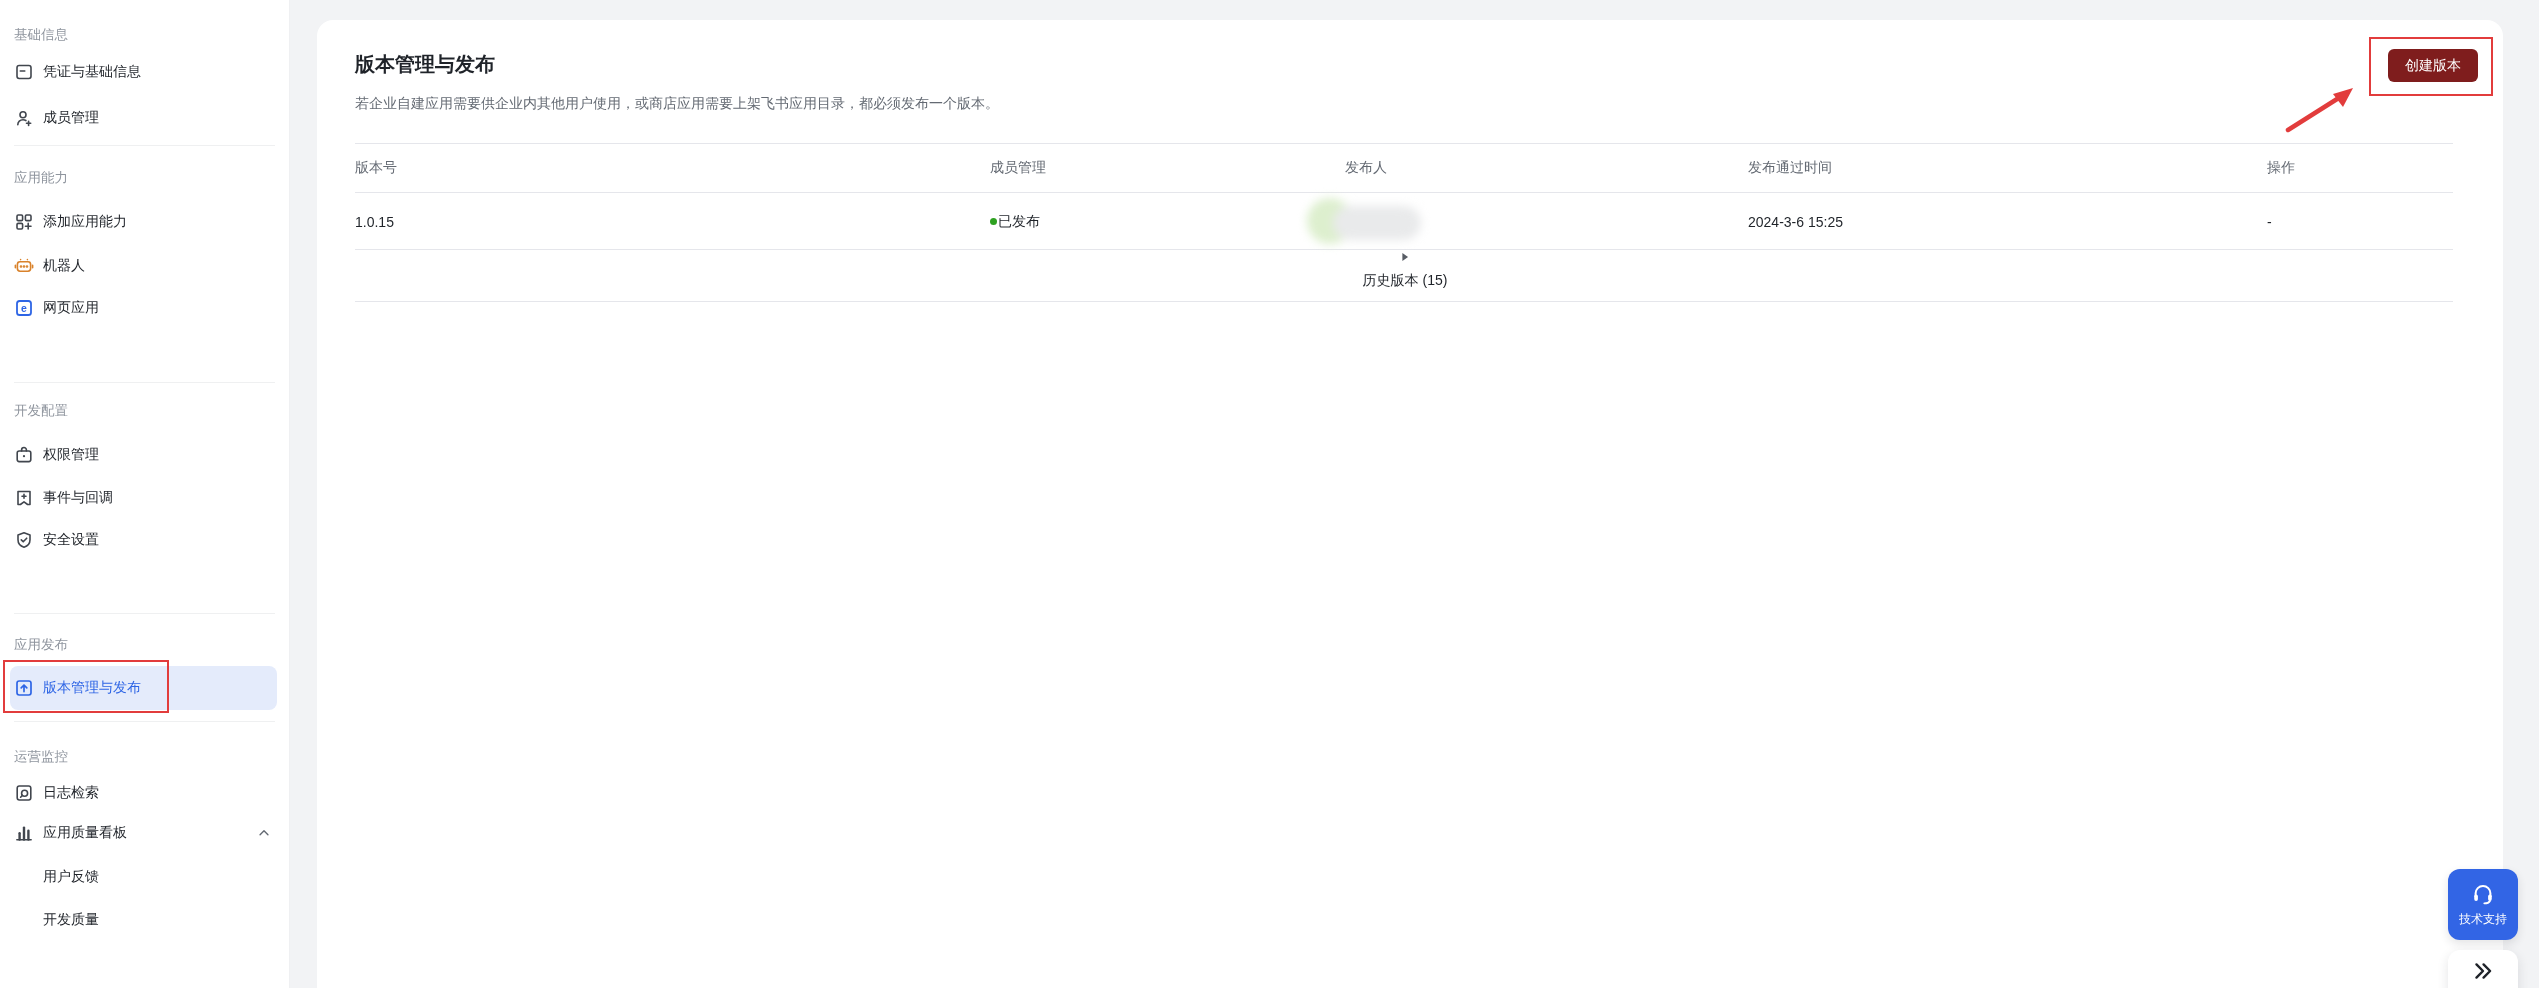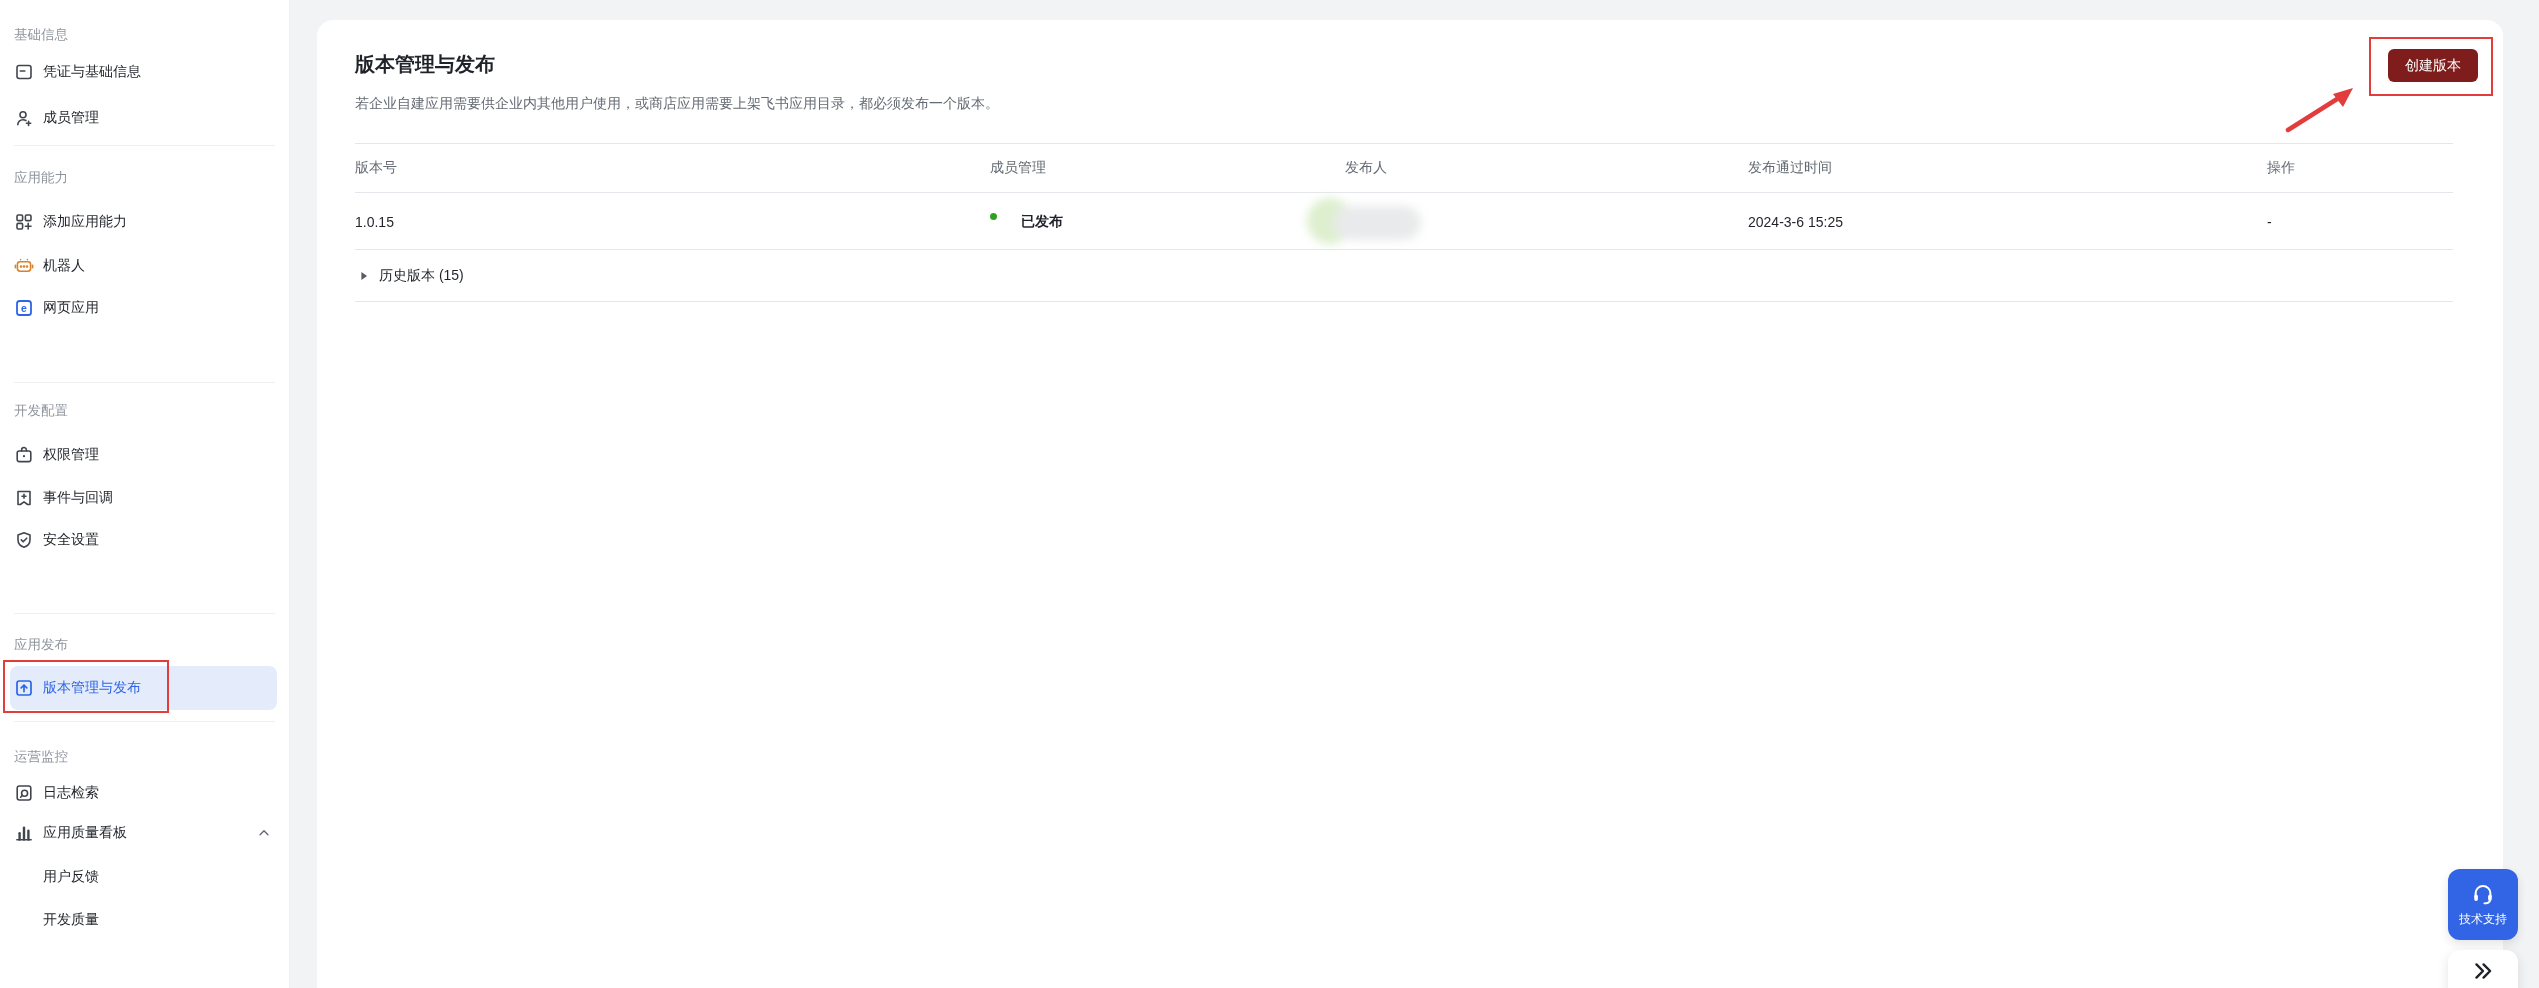--- a/index.html
+++ b/index.html
@@ -68,30 +68,30 @@
     border: 2.5px solid #E23C3C; pointer-events: none;
   }
   .anno-arrow { position: absolute; left: 1960px; top: 60px; pointer-events: none; }
 
   
   .table { position: absolute; left: 38px; right: 50px; top: 123px; }
   .t-row { display: grid; grid-template-columns: 635px 355px 403px 519px 1fr; align-items: center; }
   .t-head { height: 50px; border-top: 1px solid #E5E6EB; border-bottom: 1px solid #E5E6EB; }
   .t-head > div { font-size: 14px; color: #646A73; }
   .t-data { height: 57px; border-bottom: 1px solid #E5E6EB; font-size: 14px; color: #1F2329; }
-  .status-cell { display: flex; align-items: flex-start; gap: 24px; font-weight: bold; }
+  .status-cell { display: flex; align-items: center; gap: 1px; }
   .dot { width: 7px; height: 7px; border-radius: 50%; background: #2EA121; }
   .pub-cell { position: relative; height: 57px; }
   .blob { position: absolute; left: -38px; top: 5px; width: 118px; height: 48px; filter: blur(5px); }
   .blob .b1 { position: absolute; left: 0; top: 0; width: 46px; height: 46px; border-radius: 50%; background: #DDEFCE; }
   .blob .b2 { position: absolute; left: 26px; top: 8px; width: 88px; height: 34px; border-radius: 17px; background: #E9EAEB; }
   .t-history {
     height: 52px; border-bottom: 1px solid #E5E6EB;
     display: flex; align-items: center; gap: 8px; padding-left: 2px;
-    font-size: 14px; color: #1F2329; cursor: pointer;
+    font-size: 14px; color: #1F2329; cursor: pointer; flex-direction: column;
   }
 
   
   .support-btn {
     position: absolute; left: 2448px; top: 869px; width: 70px; height: 71px;
     background: #3265E5; border-radius: 12px; border: none; cursor: pointer;
     display: flex; flex-direction: column; align-items: center; justify-content: center; gap: 4px;
     color: #fff; font-size: 12px; font-family: inherit;
     box-shadow: 0 4px 10px rgba(31,35,41,.12);
   }

